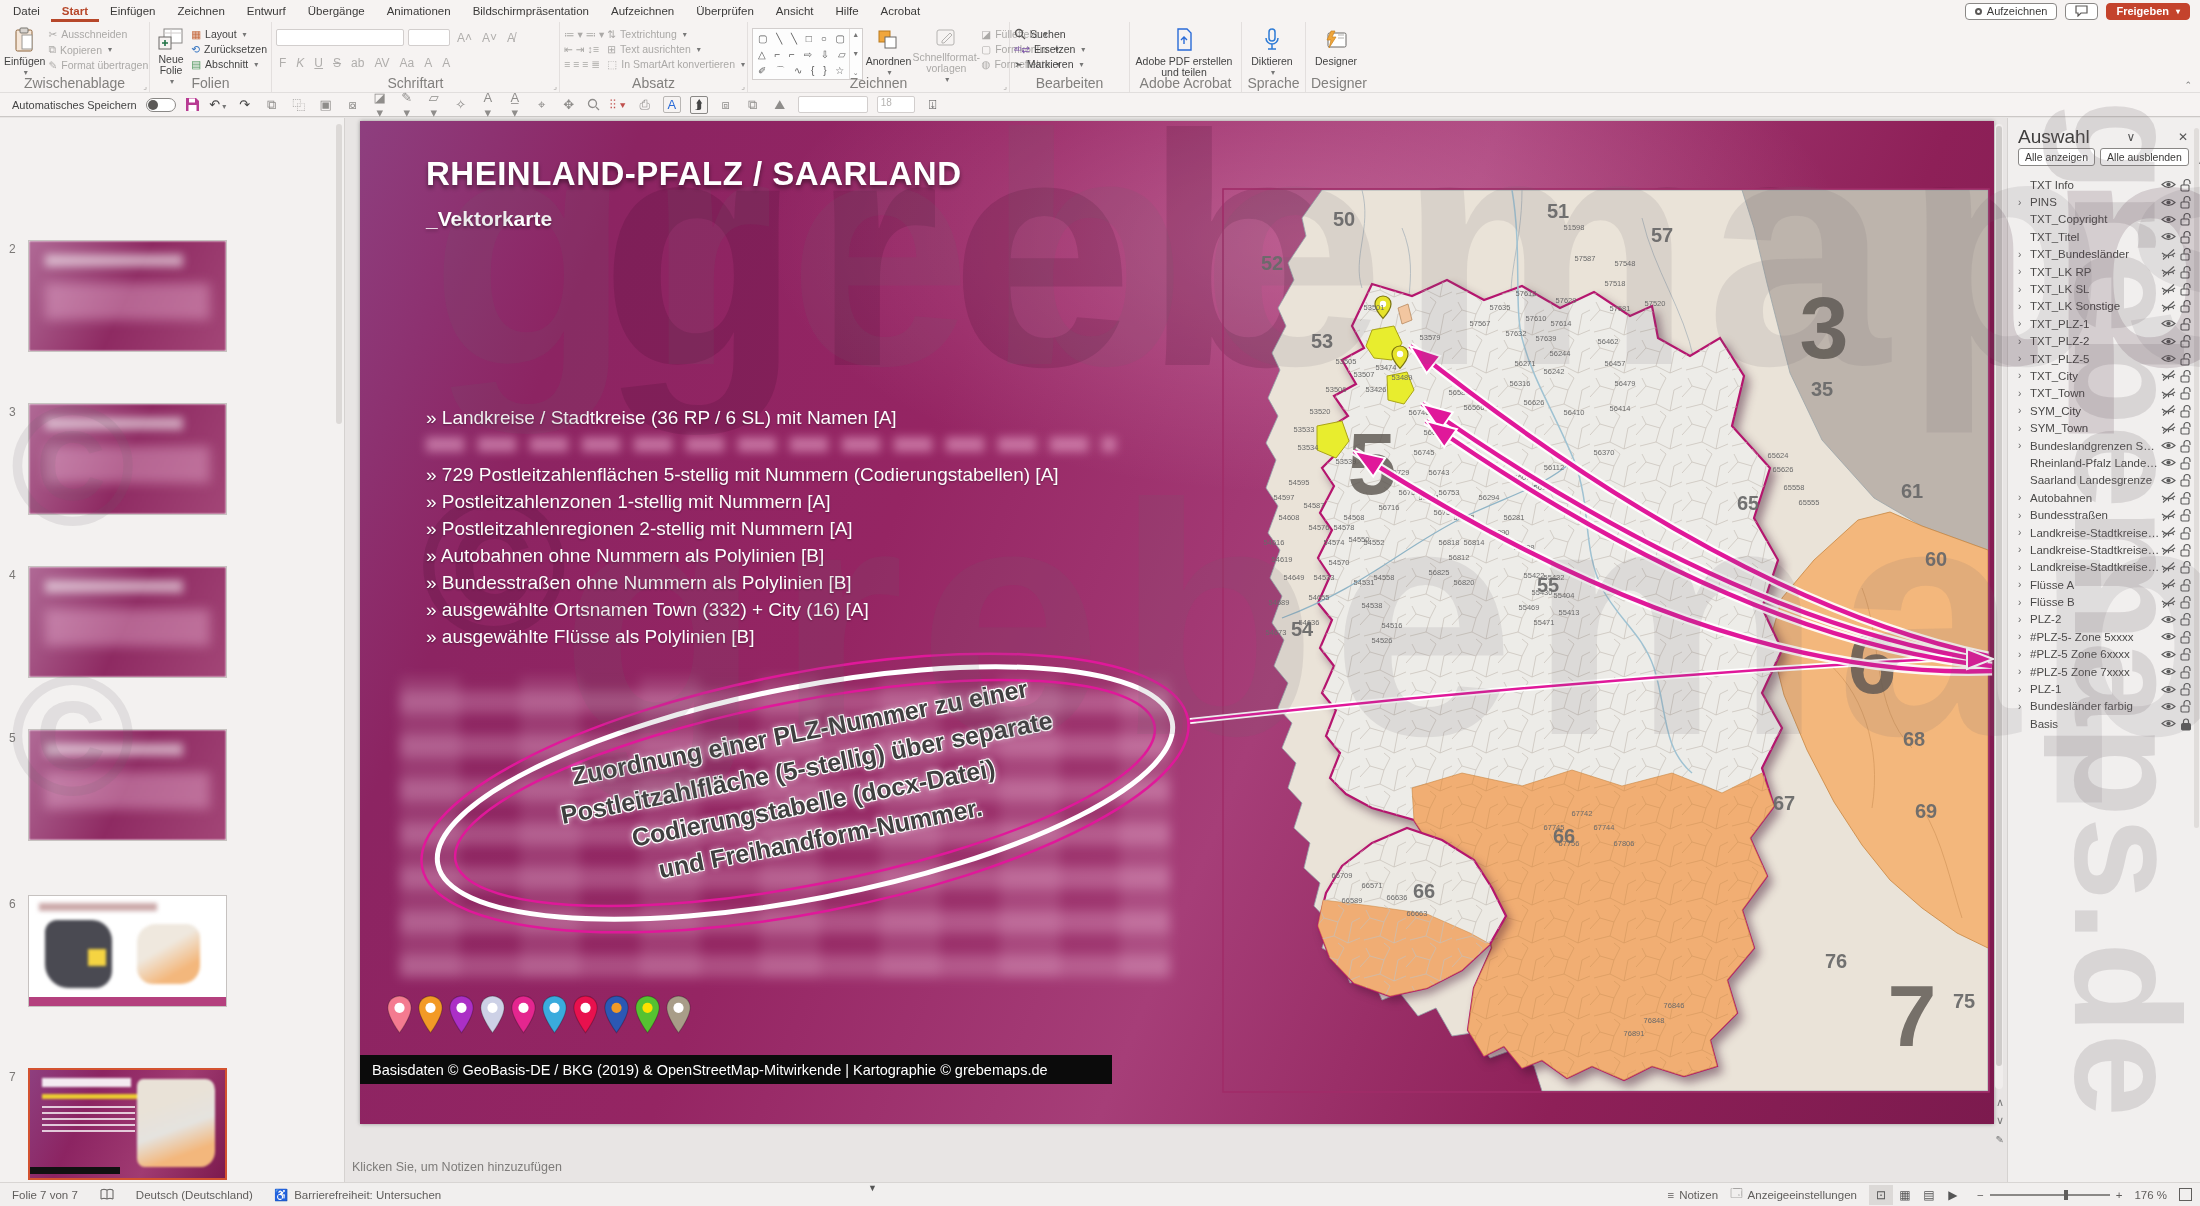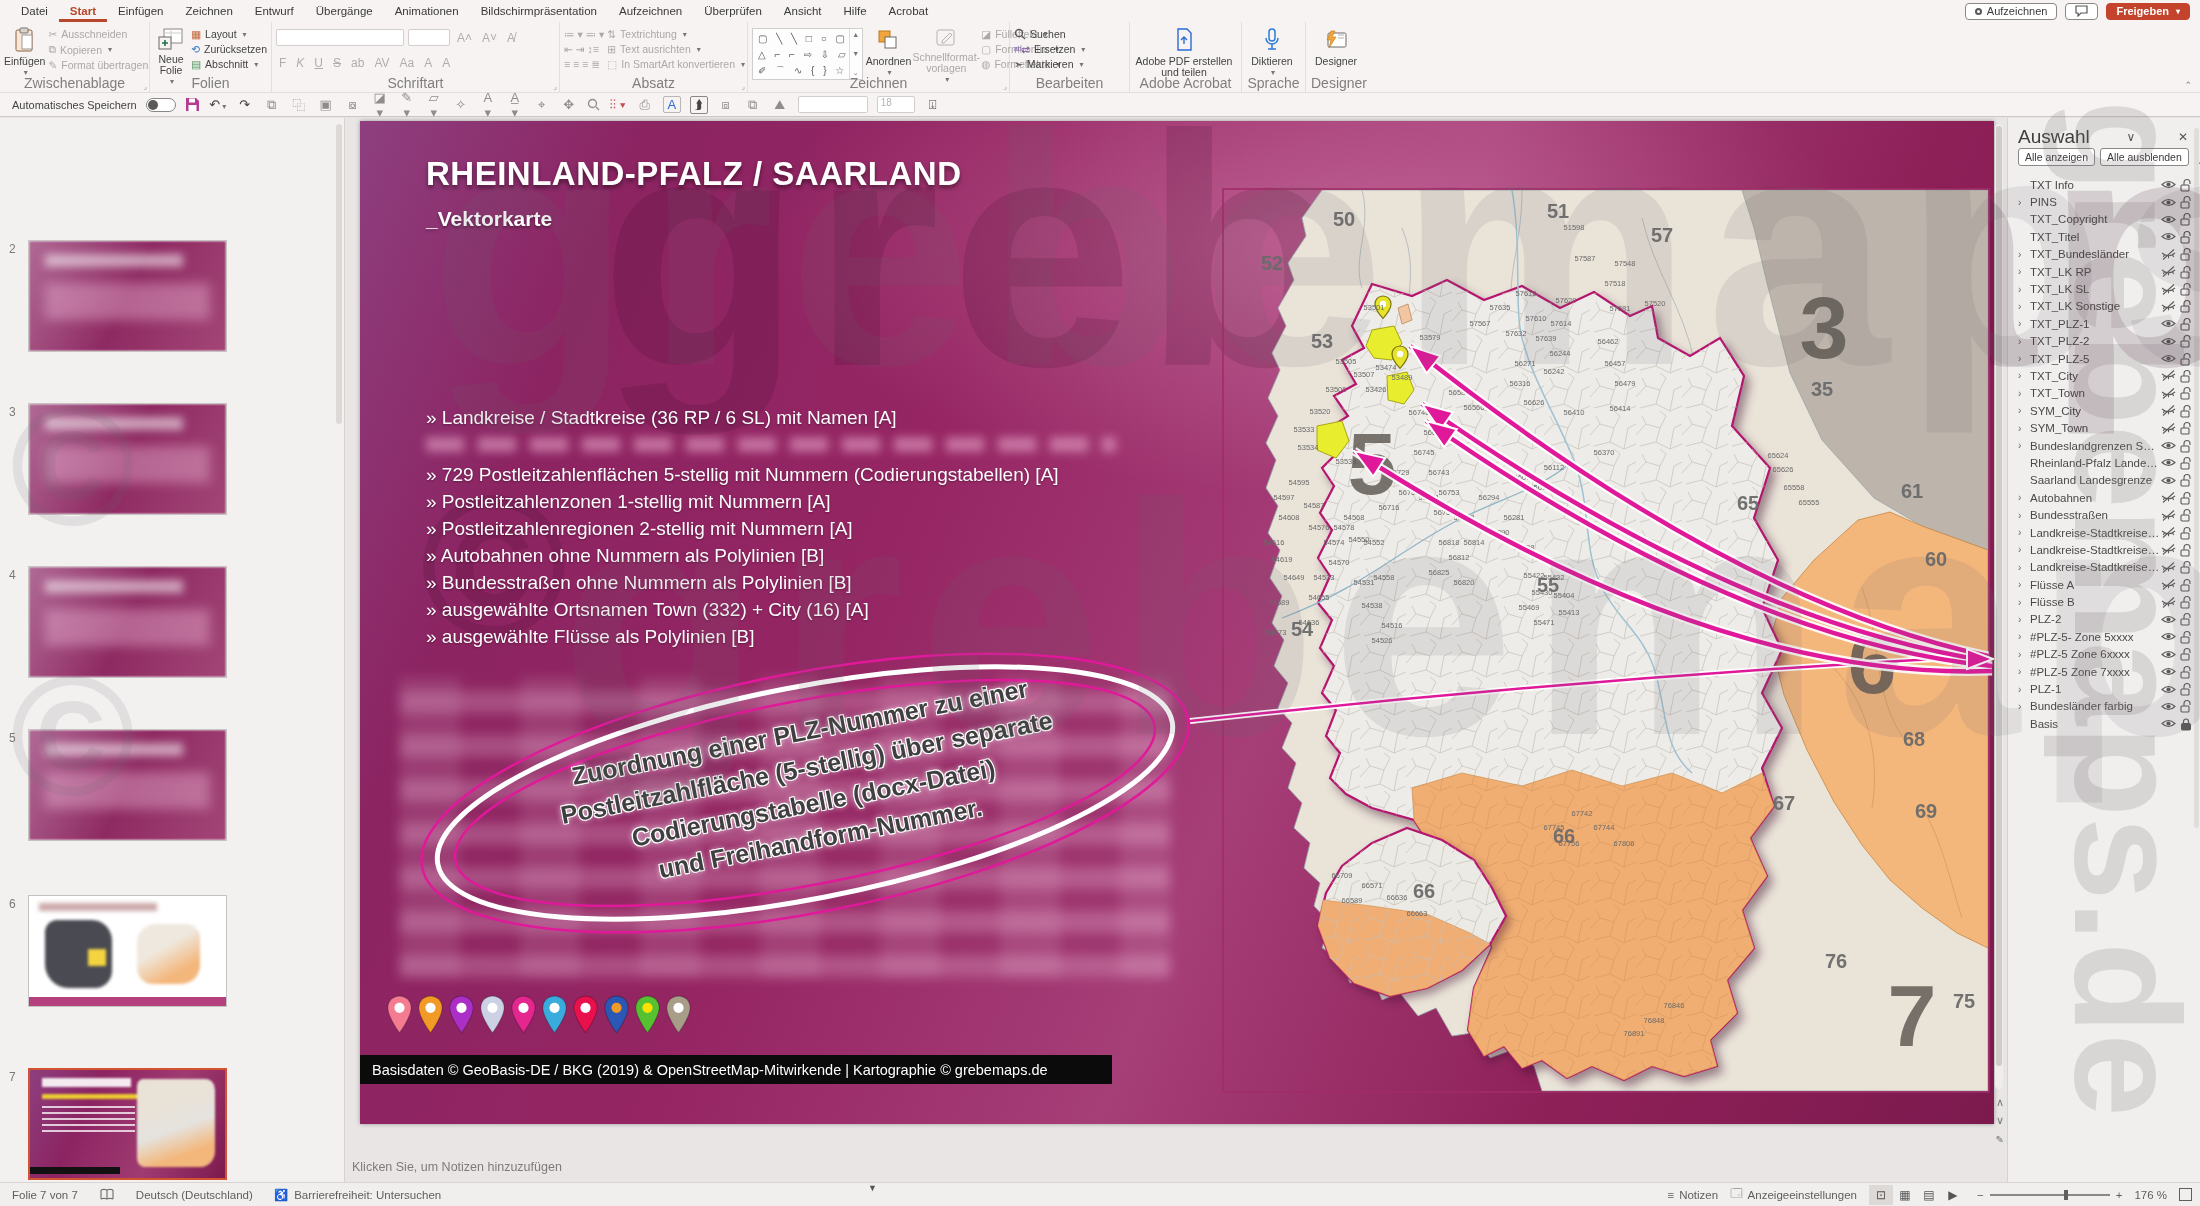--- a/index.html
+++ b/index.html
@@ -1,21 +1,21 @@
 <!DOCTYPE html>
 <html><head>
 <meta charset="utf-8">
 <style>
   *{margin:0;padding:0;box-sizing:border-box}
   html,body{width:2200px;height:1206px;overflow:hidden}
   body{font-family:"Liberation Sans",sans-serif;background:#e8e5e4;position:relative;color:#3b3a39}
   #app{position:absolute;inset:0}
   
   .titlebar{position:absolute;left:0;top:0;width:2200px;height:22px;background:#f6f3f2;display:flex;align-items:center}
-  .menu-tabs{display:flex;align-items:center;height:100%;padding-left:10px}
+  .menu-tabs{display:flex;align-items:center;height:100%;padding-left:2px}
   .tab{font-size:11.5px;color:#3b3a39;padding:3px 11px;height:100%;display:flex;align-items:center;cursor:default}
   .tab.active{color:#b7472a;box-shadow:inset 0 -3px 0 #b7472a;font-weight:bold}
   .tb-right{margin-left:auto;display:flex;align-items:center;gap:8px;padding-right:10px}
   .pill{border:1px solid #8a8886;background:#fff;border-radius:4px;font-size:11px;padding:1px 9px;display:flex;align-items:center;gap:5px;height:17px}
   .share{background:#c4432c;border-color:#c4432c;color:#fff;font-weight:bold}
   .dot{width:7px;height:7px;border:2px solid #5a5856;border-radius:50%;display:inline-block}
   
   .ribbon{position:absolute;left:0;top:22px;width:2200px;height:71px;background:#f6f3f2;border-bottom:1px solid #e1dedd;display:flex}
   .rgroup{position:relative;height:100%;border-right:1px solid #e3dfde;padding:3px 4px 14px 4px;display:flex;gap:3px}
   .glabel{position:absolute;bottom:1px;left:0;right:0;text-align:center;font-size:14px;color:#817f7d}

